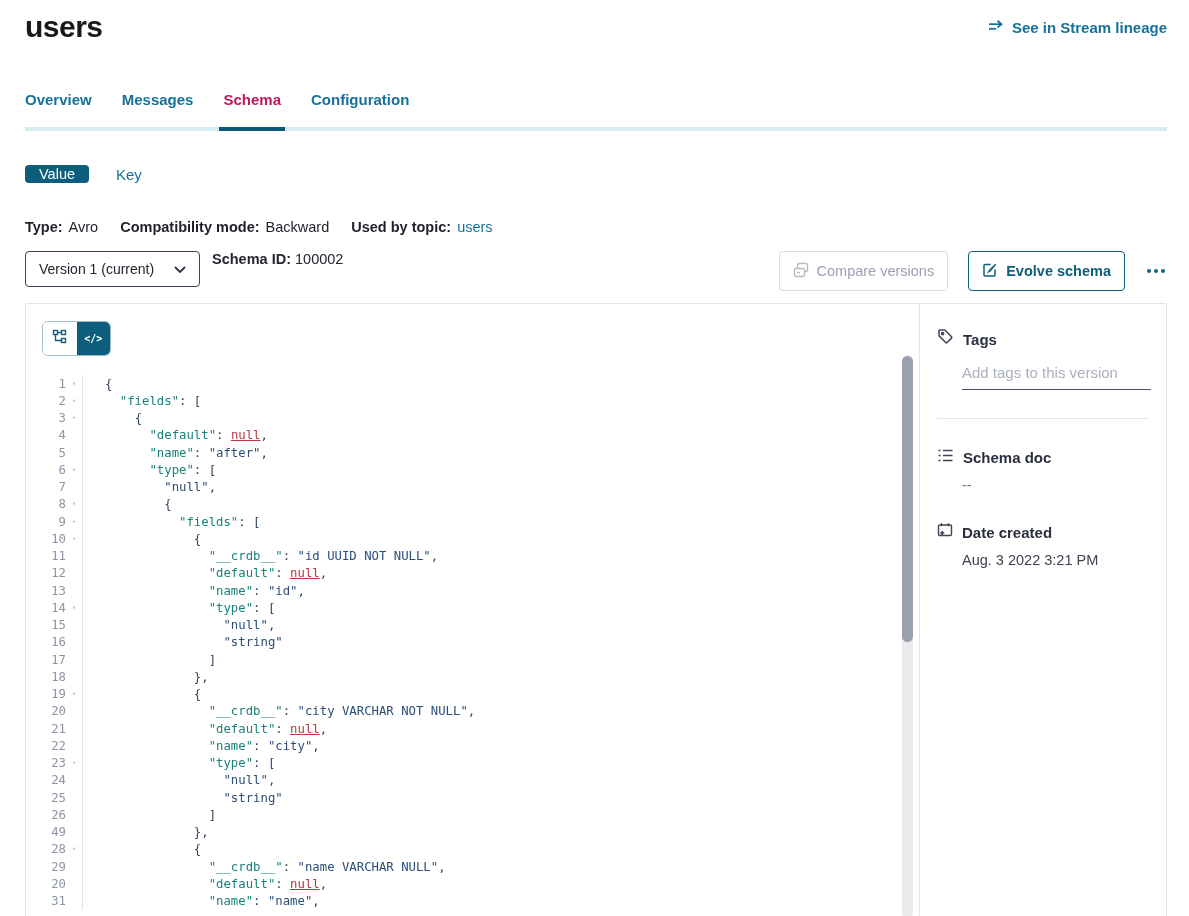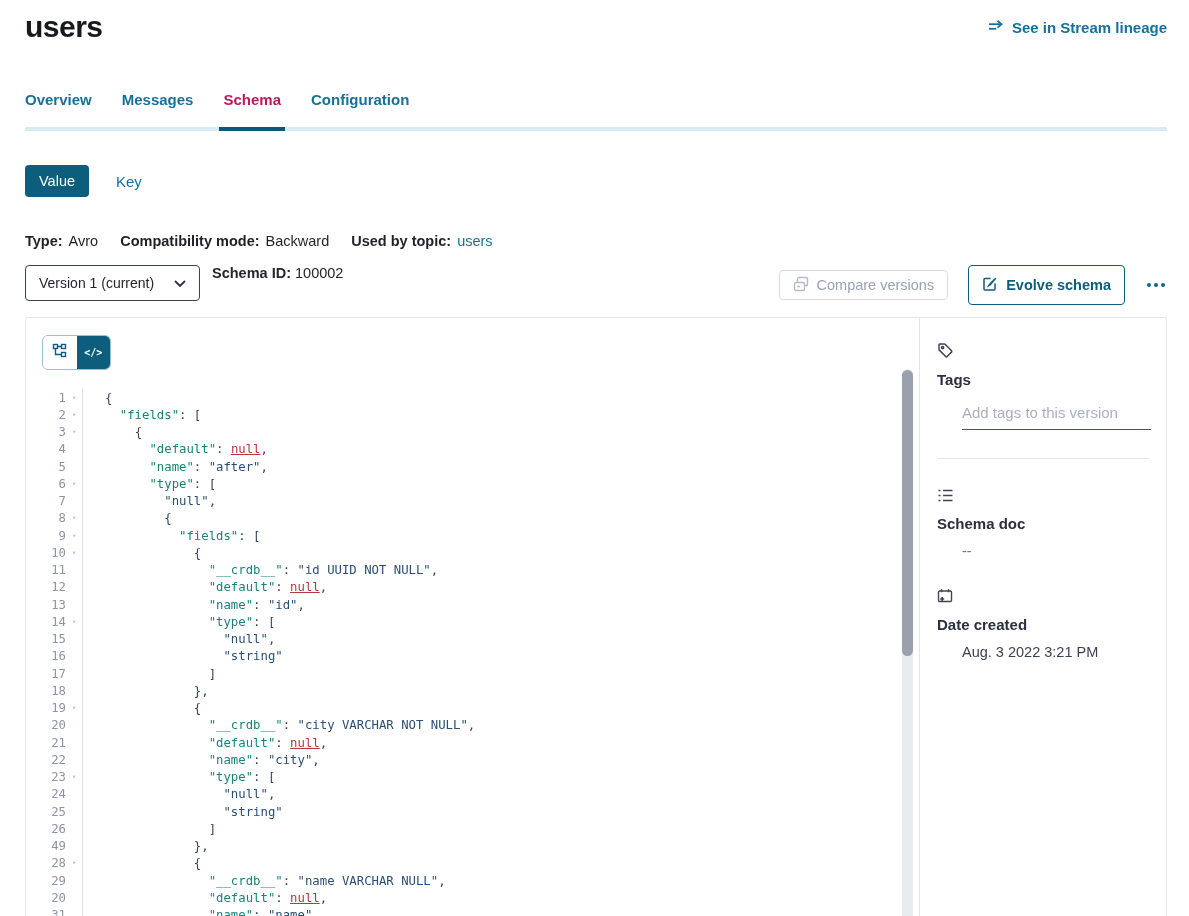--- a/index.html
+++ b/index.html
@@ -14,36 +14,36 @@
 
   
   .tabs { position:relative; margin-top:47px; display:flex; gap:30px; padding-bottom:23px; }
   .tab { font-size:15px; font-weight:600; color:#16719a; cursor:pointer; position:relative; text-decoration:none; }
   .tab.active { color:#be185d; }
   .tab-track { position:absolute; left:0; right:0; bottom:0; height:4px; background:#d9ecf3; }
   .tab.active::after { content:""; position:absolute; left:-4px; right:-4px; bottom:-23px; height:4px; background:#0d5878; z-index:1; }
 
   
   .serde { margin-top:34px; display:flex; align-items:center; gap:27px; }
-  .btn-value { background:#0d5e7d; color:#fff; border:none; border-radius:4px; height:32px; padding:0 14px; font-size:14.5px; font-family:inherit; cursor:pointer; }
+  .btn-value { background:#0d5e7d; color:#fff; border:none; border-radius:4px; height:18px; padding:0 14px; font-size:14.5px; font-family:inherit; cursor:pointer; }
   .btn-key { color:#16719a; font-size:15px; font-weight:500; background:none; border:none; font-family:inherit; cursor:pointer; }
 
   
   .meta { margin-top:36px; display:flex; gap:22px; font-size:14.5px; color:#1e2128; }
   .meta b { font-weight:700; margin-right:6px; }
   .meta a { color:#16719a; text-decoration:none; cursor:pointer; }
 
   
   .vbar { margin-top:16px; display:flex; align-items:flex-start; }
   .select { width:175px; height:36px; border:1px solid #3c4257; border-radius:4px; background:#fff;
     display:flex; align-items:center; justify-content:space-between; padding:0 13px; font-size:14px; color:#23262e; cursor:pointer; }
   .sid { margin-left:12px; font-size:14.5px; }
   .sid b { font-weight:700; }
   .vbar-right { margin-left:auto; display:flex; align-items:center; gap:20px; }
-  .btn-compare { height:30px; padding:0 13px; display:flex; align-items:center; gap:8px; background:#fff;
+  .btn-compare { height:40px; padding:0 13px; display:flex; align-items:center; gap:8px; background:#fff;
     border:1px solid #d8dbe0; border-radius:4px; color:#9aa1b2; font-size:14.5px; font-weight:500; font-family:inherit; cursor:default; }
   .btn-evolve { height:40px; padding:0 13px; display:flex; align-items:center; gap:8px; background:#fff;
     border:1px solid #0d5e7d; border-radius:4px; color:#0d5e7d; font-size:14.5px; font-weight:600; font-family:inherit; cursor:pointer; }
   .more { display:flex; gap:3px; cursor:pointer; padding:4px 2px; }
   .more i { width:4px; height:4px; border-radius:50%; background:#0d6486; }
 
   
   .card { margin-top:12px; height:615px; border:1px solid #e3e5e9; border-bottom:none; border-radius:2px;
     display:flex; position:relative; background:#fff; overflow:hidden; }
   .editor { width:895px; padding:17px 0 0 16px; overflow:hidden; }
@@ -62,21 +62,21 @@
   .tk-k { color:#17837b; }
   .tk-s { color:#2b4e78; }
   .tk-u { color:#b8383f;text-decoration:underline; }
   .tk-p { color:#33445f; }
 
   .scrollbar { position:absolute; top:51px; bottom:0; left:876px; width:11px; background:#e9ebef; border-radius:6px; }
   .scroll-thumb { position:absolute; top:1px; left:0; right:0; height:286px; background:#9ba0af; border-radius:6px; cursor:pointer; }
 
   
   .side { width:247px; border-left:1px solid #e3e5e9; padding:24px 17px 0 17px; }
-  .side-h { display:flex; align-items:flex-start; gap:9px; font-size:15px; font-weight:700; color:#2b2f3f;flex-direction:column; }
+  .side-h { display:flex; align-items:flex-end; gap:9px; font-size:15px; font-weight:700; color:#2b2f3f; }
   .side-h svg { flex:none; }
   .tags-input { display:block; width:189px; margin:14px 0 0 25px; border:none; border-bottom:1px solid #4a506a;
     padding:2px 0 8px 0; font-size:15px; font-family:inherit; color:#23262e; background:transparent; outline:none; }
   .tags-input::placeholder { color:#abb0bf; }
   .side-div { margin-top:28px; border-top:1px solid #e4e6ea; }
   .sec { margin-top:29px; }
   .side-val { margin:11px 0 0 25px; font-size:14.5px; color:#3e4352; }
   .side-val.dim { color:#717687; }
 </style>
 </head>

